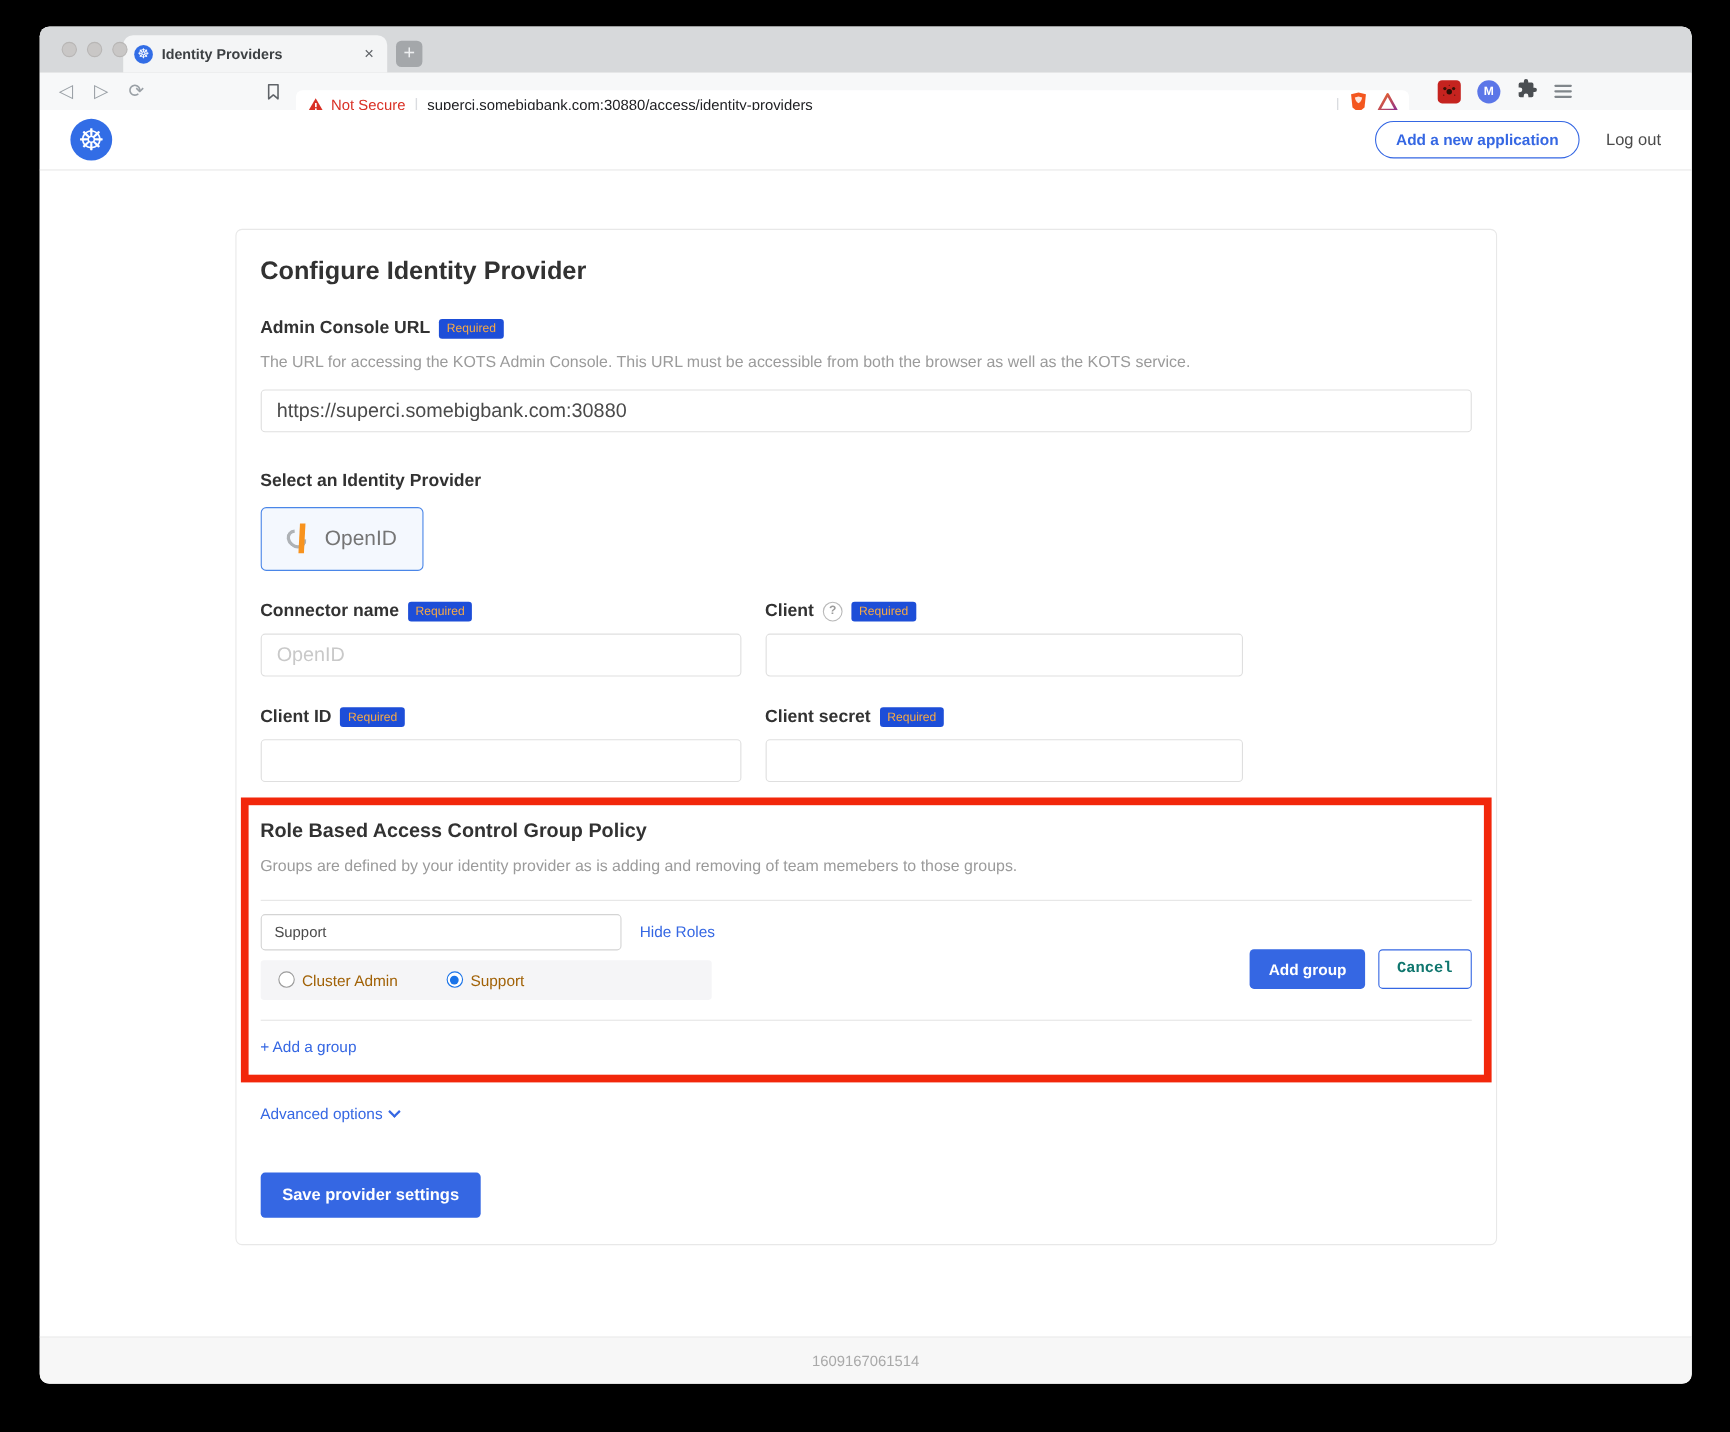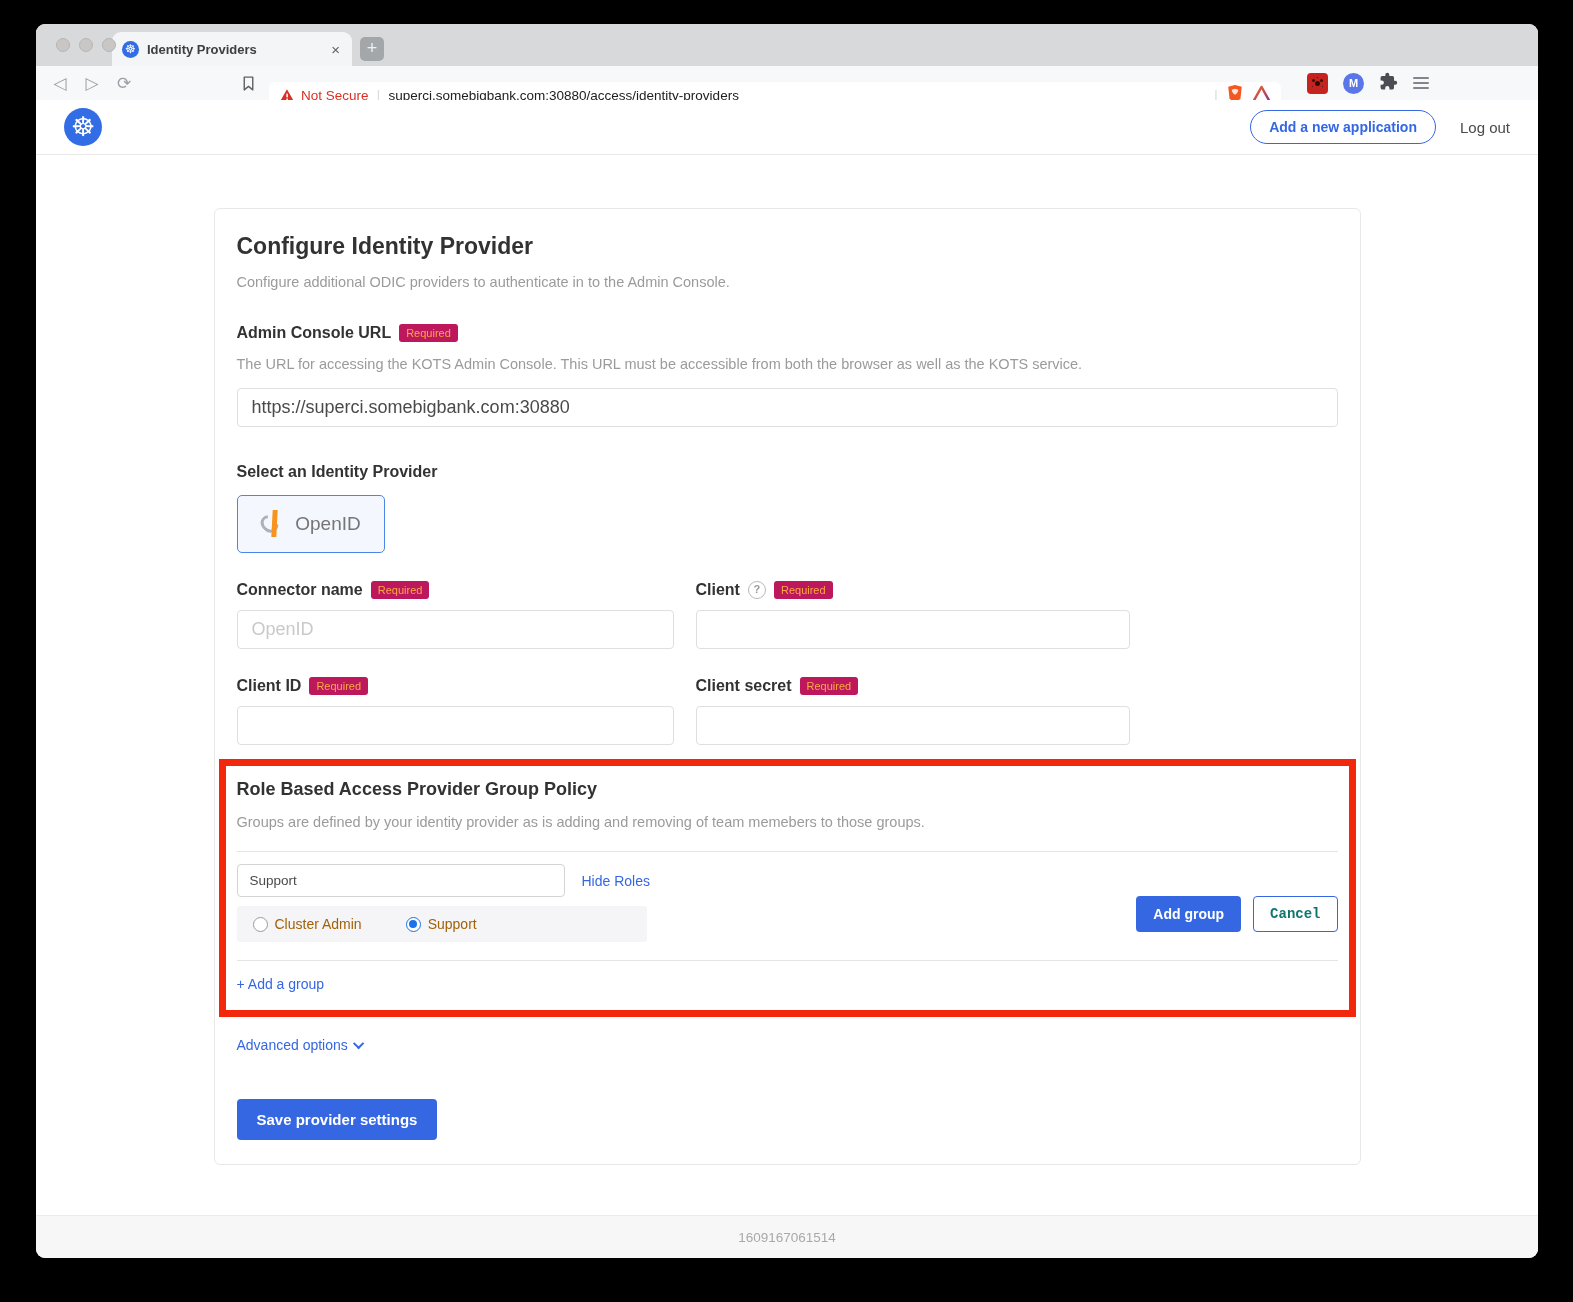--- a/index.html
+++ b/index.html
@@ -42,21 +42,21 @@
   .logout { font-size:15px; color:#4a4a4a; }
 
   
   .page { height:1060px; background:#fff; overflow:hidden; }
   .card { width:1147px; margin:53px auto 0; background:#fff; border:1px solid #e8e8e8; border-radius:6px; padding:24px 22px; }
   .h1 { font-size:23px; font-weight:700; color:#323232; }
   .muted { font-size:14.5px; color:#9b9b9b; line-height:1.5; }
   .card > .muted { margin-top:12px; }
   .field-label { display:flex; align-items:center; gap:8px; margin-top:30px; }
   .field-label b { font-size:16px; color:#323232; }
-  .req { font-size:11px; color:#f7a945; background:#be185d; border-radius:3px; padding:3px 7px; font-weight:500; }
+  .req { font-size:11px; color:#f7a945; background:#1d4ed8; border-radius:3px; padding:3px 7px; font-weight:500; }
   .help { margin-top:10px; }
   input.text { width:100%; height:39px; border:1px solid #dfdfdf; border-radius:4px; padding:0 14px; font-size:18px; color:#4a4a4a; font-family:Liberation Sans, sans-serif; outline:none; background:#fff; }
   input.text::placeholder { color:#c9c9c9; }
   .url-input { margin-top:12px; }
   .h2 { font-size:16px; font-weight:700; color:#323232; margin-top:36px; }
   .idp-btn { margin-top:14px; width:148px; height:58px; border:1px solid #4a86e8; background:#f4f8fe; border-radius:5px; display:flex; align-items:center; justify-content:center; gap:9px; }
   .oid-logo { position:relative; width:26px; height:28px; }
   .oid-arc { position:absolute; left:0; top:6px; width:19px; height:16px; border:3.5px solid #aeb2b6; border-radius:50%; border-top-color:transparent; transform:rotate(40deg); }
   .oid-bar { position:absolute; left:12px; top:0; width:5px; height:27px; background:#f8931e; transform:skewX(-3deg); }
   .oid-text { font-size:19px; color:#757575; }
@@ -173,21 +173,20 @@
     <div class="k8s-logo">☸</div>
     <div class="nav-right">
       <button class="pill-btn">Add a new application</button>
       <span class="logout">Log out</span>
     </div>
   </div>
 
   <div class="page">
     <div class="card">
       <div class="h1">Configure Identity Provider</div>
-      <div class="muted">Configure additional ODIC providers to authenticate in to the Admin Console.</div>
 
       <div class="field-label">
         <b>Admin Console URL</b>
         <span class="req">Required</span>
       </div>
       <div class="muted help">The URL for accessing the KOTS Admin Console. This URL must be accessible from both the browser as well as the KOTS service.</div>
       <input class="text url-input" type="text" value="https://superci.somebigbank.com:30880" style="">
 
       <div class="h2">Select an Identity Provider</div>
       <div class="idp-btn">
@@ -225,21 +224,21 @@
           <div class="field-label">
             <b>Client secret</b>
             <span class="req">Required</span>
           </div>
           <input class="text" type="text" style="">
         </div>
       </div>
 
       
       <div class="redbox">
-        <div class="rbac-title">Role Based Access Provider Group Policy</div>
+        <div class="rbac-title">Role Based Access Control Group Policy</div>
         <div class="muted rbac-sub">Groups are defined by your identity provider as is adding and removing of team memebers to those groups.</div>
         <hr class="divider">
         <div class="group-row">
           <div class="group-left">
             <div class="group-line">
               <input class="group-input" type="text" value="Support" style="">
               <a class="link" href="#">Hide Roles</a>
             </div>
             <div class="roles-bar">
               <span class="radio-opt">

